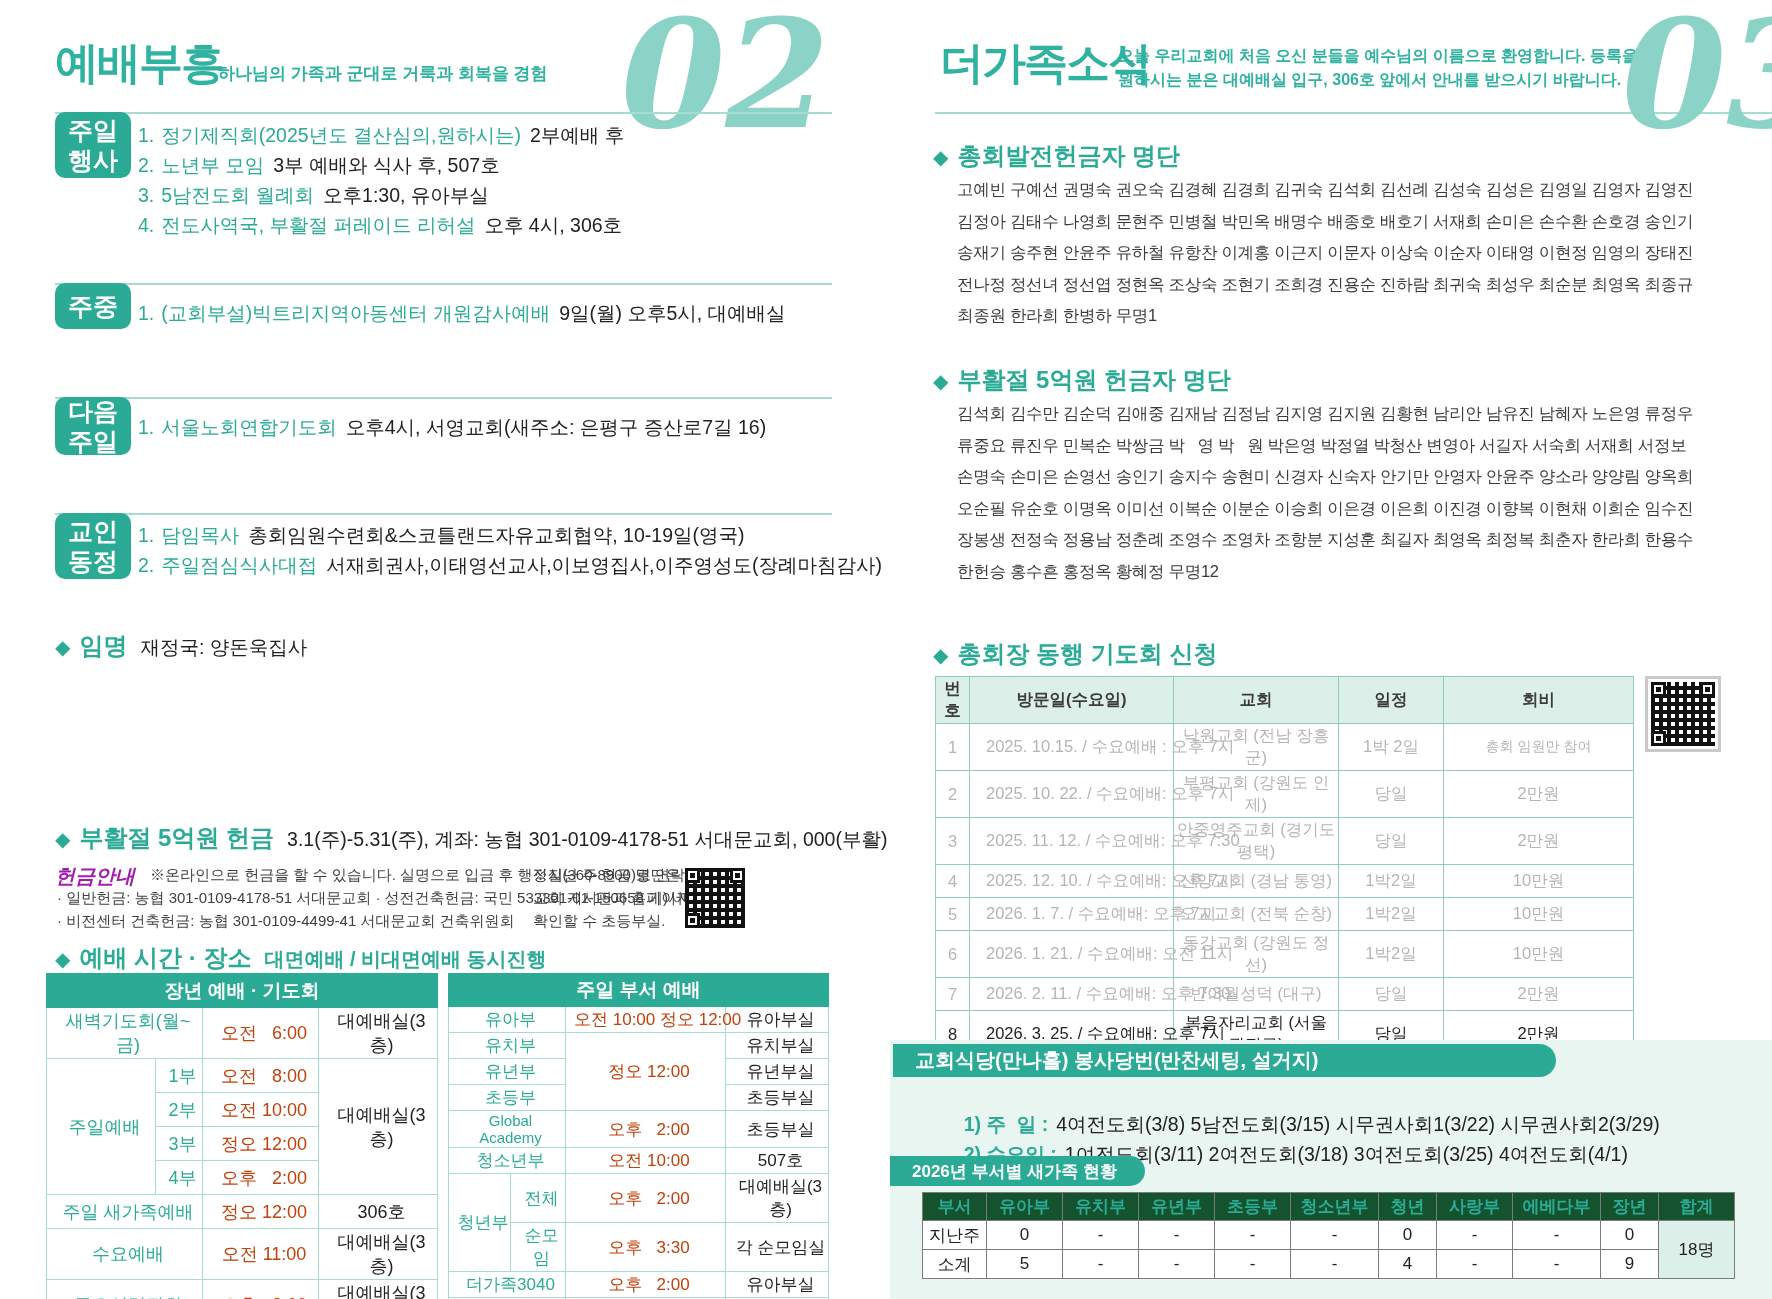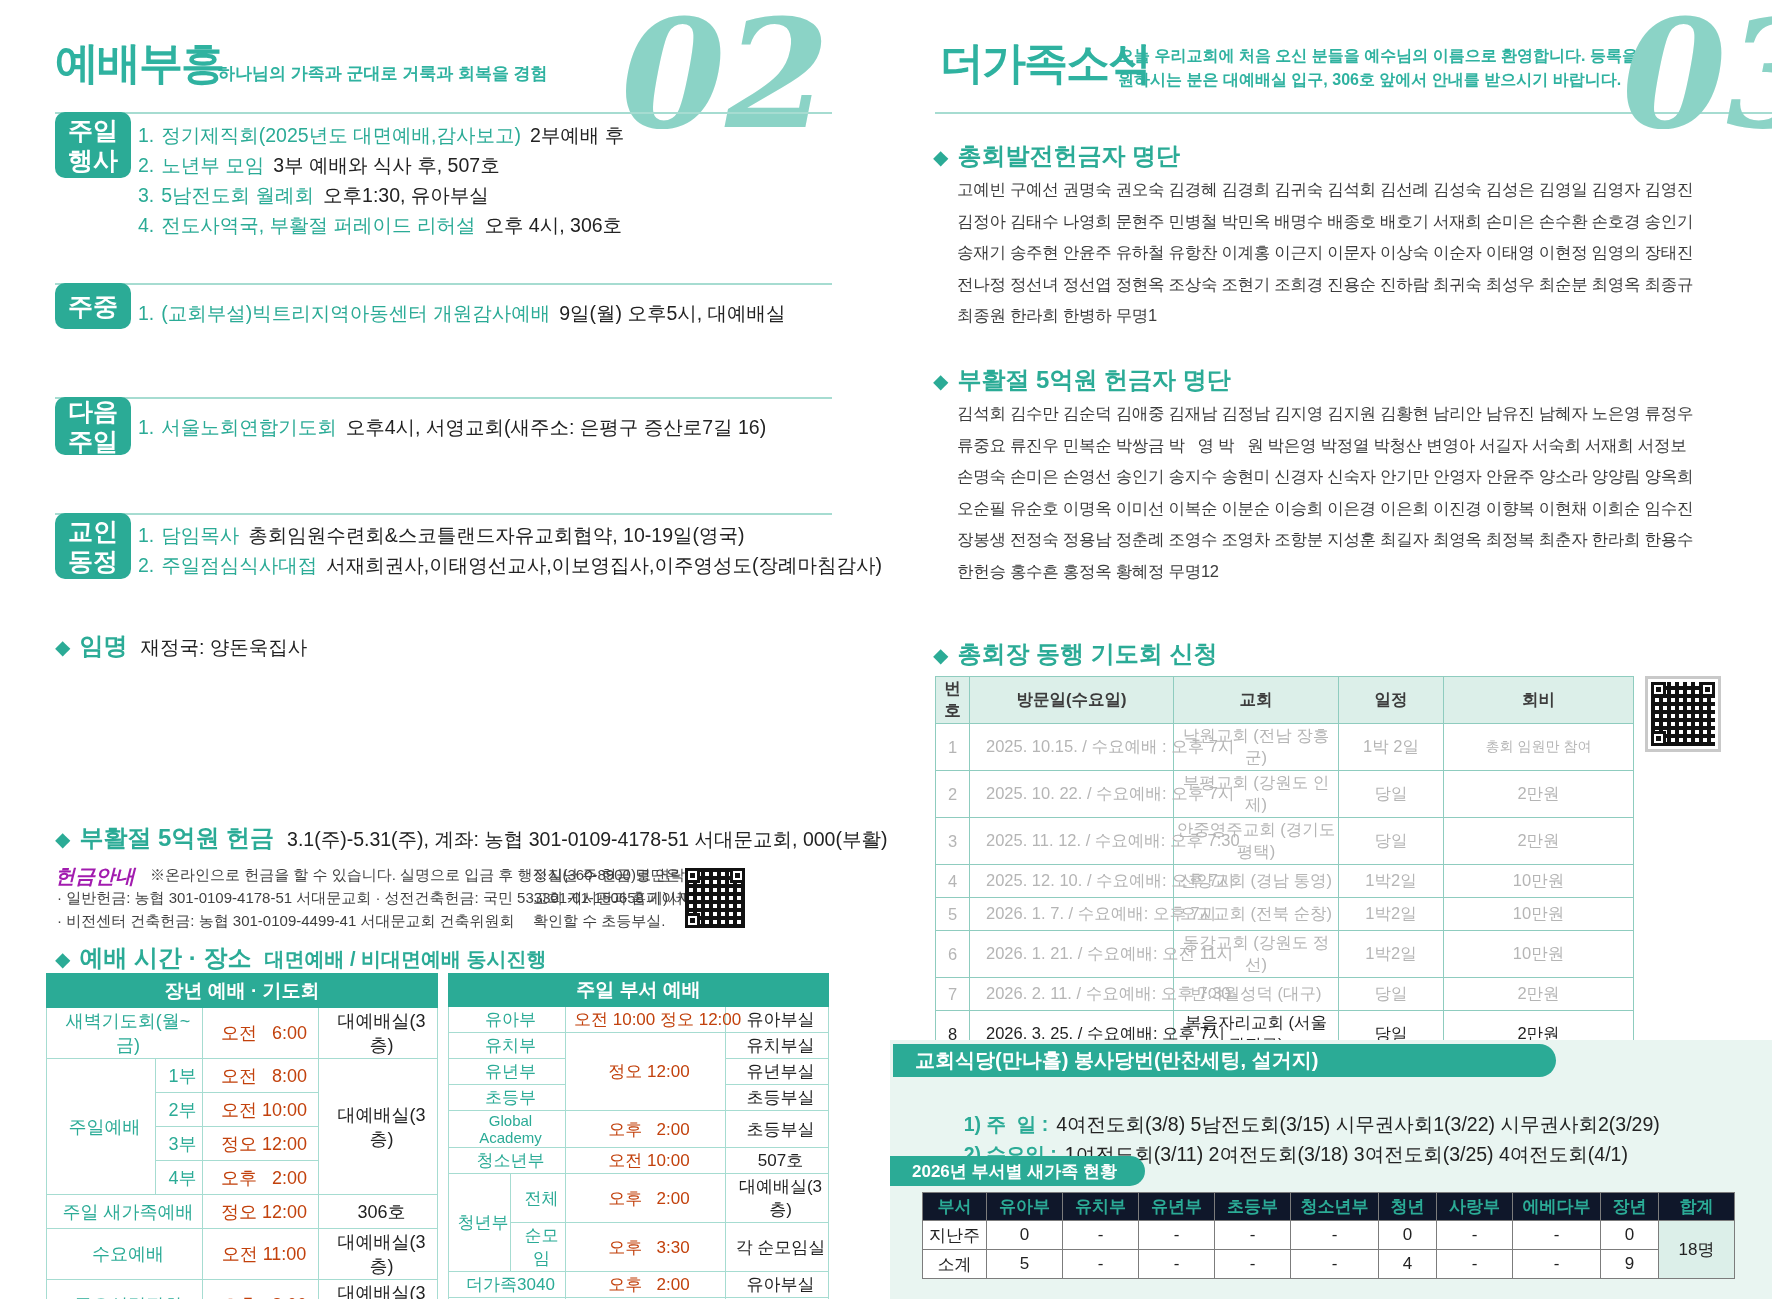--- a/index.html
+++ b/index.html
@@ -60,21 +60,21 @@
   .donor-line{font-size:16.5px;line-height:31.5px;color:#3b3b3b;white-space:pre;letter-spacing:-0.3px;}
 
   
   .panel{background:#e9f5f1;}
   .banner{background:#2bab96;color:#fff;font-weight:700;border-radius:0 17px 17px 0;
           display:flex;align-items:center;padding:0 22px;box-sizing:border-box;}
   .caf-line{font-size:19.5px;white-space:pre;}
   .caf-line .lb{color:#2bab96;font-weight:600;}
   .caf-line .tx{color:#222;margin-left:8px;}
   .nf{width:812px;font-size:17px;background:#fff;}
-  .nf th{border:1px solid #7c7c7c;color:#2bab96;font-weight:600;height:25px;background:#0f172a;}
+  .nf th{border:1px solid #7c7c7c;color:#2bab96;font-weight:600;height:25px;background:#14532d;}
   .nf td{border:1px solid #7c7c7c;text-align:center;height:26px;color:#222;background:#fff;}
   .nf td.total{background:#dcefe9;}
 
   
   .qr{position:relative;background:
       repeating-linear-gradient(90deg,#111 0 4px,transparent 4px 8px),
       repeating-linear-gradient(0deg,#111 0 4px,#fff 4px 8px);}
   .qr .f{position:absolute;width:15px;height:15px;border:3px solid #111;background:#fff;box-sizing:border-box;}
   .qr .f::after{content:"";position:absolute;inset:2px;background:#111;}
   .f.tl{top:0;left:0}.f.tr{top:0;right:0}.f.bl{bottom:0;left:0}
@@ -88,21 +88,21 @@
   <div class="abs page-title" style="left:55px;top:34px;">예배부흥</div>
   <div class="abs page-sub" style="left:218px;top:62px;">하나님의 가족과 군대로 거룩과 회복을 경험</div>
   <div class="abs big-num" style="left:621px;top:16px;">02</div>
 
   <div class="abs sec-line" style="left:55px;top:112px;width:777px;"></div>
   <div class="abs sec-label" style="top:112px;height:66px;">
     <div>주일</div>
     <div>행사</div>
   </div>
   <div class="abs items" style="top:120px;">
-    <div class="item"><span class="no">1.</span><span class="em">정기제직회(2025년도 대면예배,감사보고)</span><span class="rest">2부예배 후</span></div>
+    <div class="item"><span class="no">1.</span><span class="em">정기제직회(2025년도 결산심의,원하시는)</span><span class="rest">2부예배 후</span></div>
     <div class="item"><span class="no">2.</span><span class="em">노년부 모임</span><span class="rest">3부 예배와 식사 후, 507호</span></div>
     <div class="item"><span class="no">3.</span><span class="em">5남전도회 월례회</span><span class="rest">오후1:30, 유아부실</span></div>
     <div class="item"><span class="no">4.</span><span class="em">전도사역국, 부활절 퍼레이드 리허설</span><span class="rest">오후 4시, 306호</span></div>
   </div>
 
   <div class="abs sec-line" style="left:55px;top:283px;width:777px;"></div>
   <div class="abs sec-label" style="top:283px;height:46px;">
     <div>주중</div>
   </div>
   <div class="abs items" style="top:298px;">

